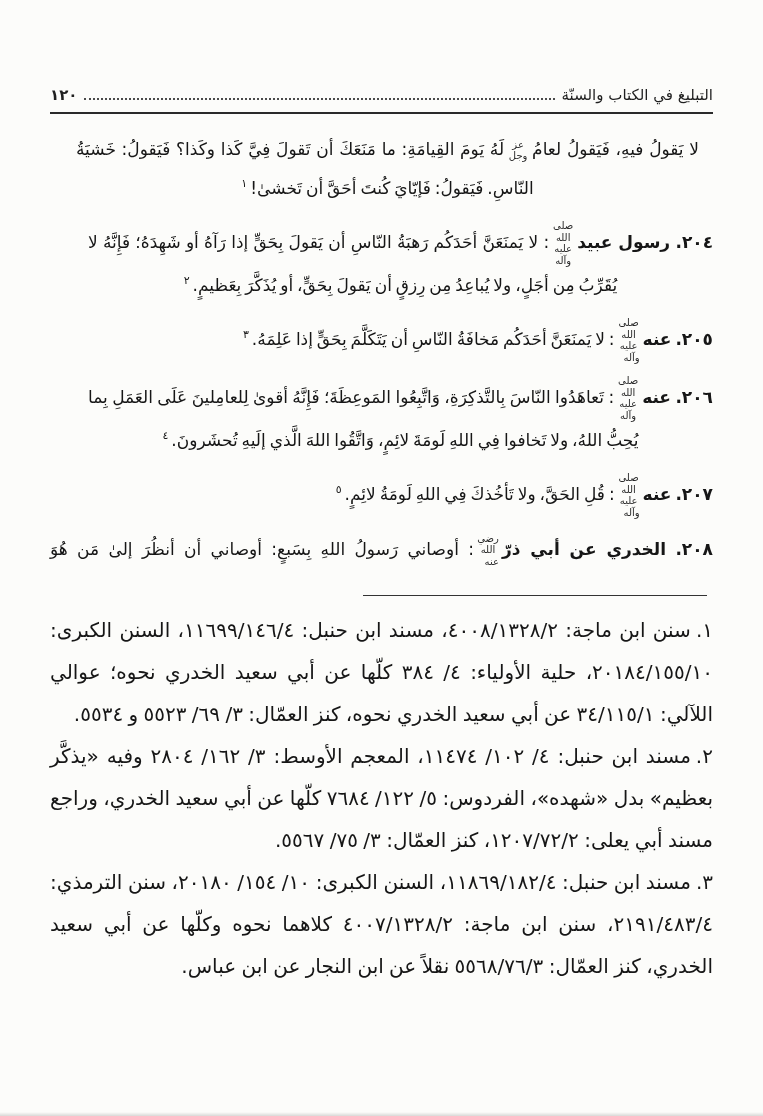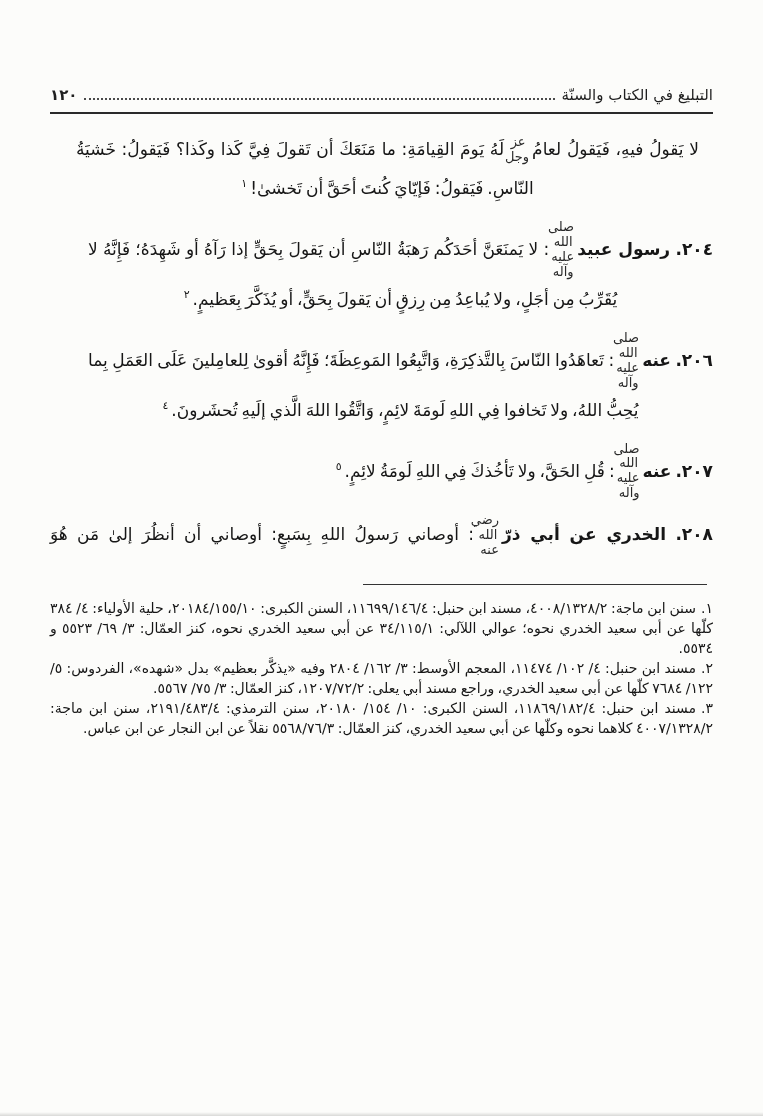--- a/index.html
+++ b/index.html
@@ -18,27 +18,27 @@
   .rh-page{flex:none;font-weight:bold;letter-spacing:1px;}
   .head-rule{border-top:2px solid #2a2a2a;margin-top:8px;}
   
   main{font-size:17px;line-height:39px;word-spacing:-1.5px;}
   .para{margin:12px 0 0 0;text-align:justify;}
   .intro{margin:16px 14px 0 26px;text-align-last:center;}
   .h-multi{padding-left:38px;text-align-last:center;}
   .h-single{text-align-last:right;}
   .h-full{text-align-last:justify;}
   .h-num,.h-src{font-weight:bold;}
-  .hon{display:inline-block;width:22px;font-size:13px;line-height:1.15;
+  .hon{display:inline-block;width:22px;font-size:10px;line-height:1.15;
     text-align:center;vertical-align:middle;margin:0 3px;color:#2a2a2a;
     word-spacing:0;font-weight:normal;}
   sup.fnref{font-size:11px;line-height:0;margin-right:3px;vertical-align:super;}
   
   .fn-sep{border-top:1.5px solid #333;width:344px;margin:26px 6px 13px auto;}
-  .footnotes{font-size:14px;line-height:20px;word-spacing:-1px;}
+  .footnotes{font-size:20px;line-height:42px;word-spacing:-1px;}
   .fn{margin:0;text-align:justify;text-align-last:right;}
   .fn.indent{padding-right:102px;}
   .fn-num{margin-left:5px;}
 </style>
 </head>
 <body>
 
 <div class="page">
 
   <header class="running-head">
@@ -52,20 +52,24 @@
 
     <p class="para intro">
       <span>لا يَقولُ فيهِ، فَيَقولُ لعامُ</span><span class="hon">عز وجل</span><span>لَهُ يَومَ القِيامَةِ: ما مَنَعَكَ أن تَقولَ فِيَّ كَذا وكَذا؟ فَيَقولُ: خَشيَةُ النّاسِ. فَيَقولُ: فَإيّايَ كُنتَ أحَقَّ أن تَخشىٰ!</span><sup class="fnref">١</sup>
     </p>
 
     <p class="para h-multi">
       <span class="h-num">٢٠٤.</span>
       <span class="h-src">رسول عبيد</span><span class="hon">صلى الله عليه وآله</span><span>: لا يَمنَعَنَّ أحَدَكُم رَهبَةُ النّاسِ أن يَقولَ بِحَقٍّ إذا رَآهُ أو شَهِدَهُ؛ فَإِنَّهُ لا يُقَرِّبُ مِن أجَلٍ، ولا يُباعِدُ مِن رِزقٍ أن يَقولَ بِحَقٍّ، أو يُذَكَّرَ بِعَظيمٍ.</span><sup class="fnref">٢</sup>
     </p>
 
+    <p class="para h-single">
+      <span class="h-num">٢٠٥.</span>
+      <span class="h-src">عنه</span><span class="hon">صلى الله عليه وآله</span><span>: لا يَمنَعَنَّ أحَدَكُم مَخافَةُ النّاسِ أن يَتَكَلَّمَ بِحَقٍّ إذا عَلِمَهُ.</span><sup class="fnref">٣</sup>
+    </p>
 
     <p class="para h-multi">
       <span class="h-num">٢٠٦.</span>
       <span class="h-src">عنه</span><span class="hon">صلى الله عليه وآله</span><span>: تَعاهَدُوا النّاسَ بِالتَّذكِرَةِ، وَاتَّبِعُوا المَوعِظَةَ؛ فَإِنَّهُ أقوىٰ لِلعامِلينَ عَلَى العَمَلِ بِما يُحِبُّ اللهُ، ولا تَخافوا فِي اللهِ لَومَةَ لائِمٍ، وَاتَّقُوا اللهَ الَّذي إلَيهِ تُحشَرونَ.</span><sup class="fnref">٤</sup>
     </p>
 
     <p class="para h-single">
       <span class="h-num">٢٠٧.</span>
       <span class="h-src">عنه</span><span class="hon">صلى الله عليه وآله</span><span>: قُلِ الحَقَّ، ولا تَأخُذكَ فِي اللهِ لَومَةُ لائِمٍ.</span><sup class="fnref">٥</sup>
     </p>

